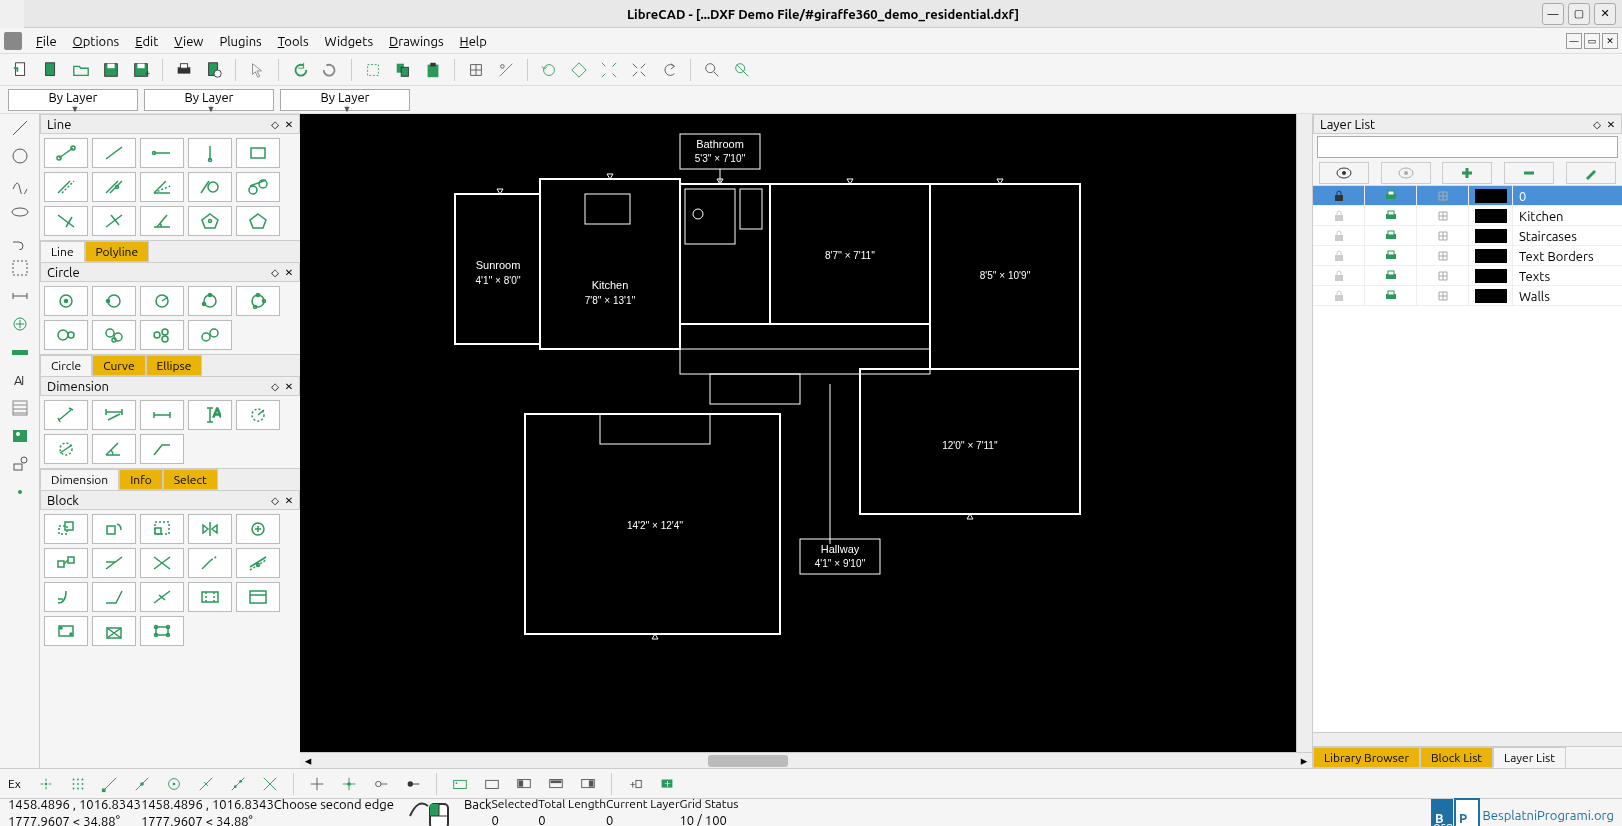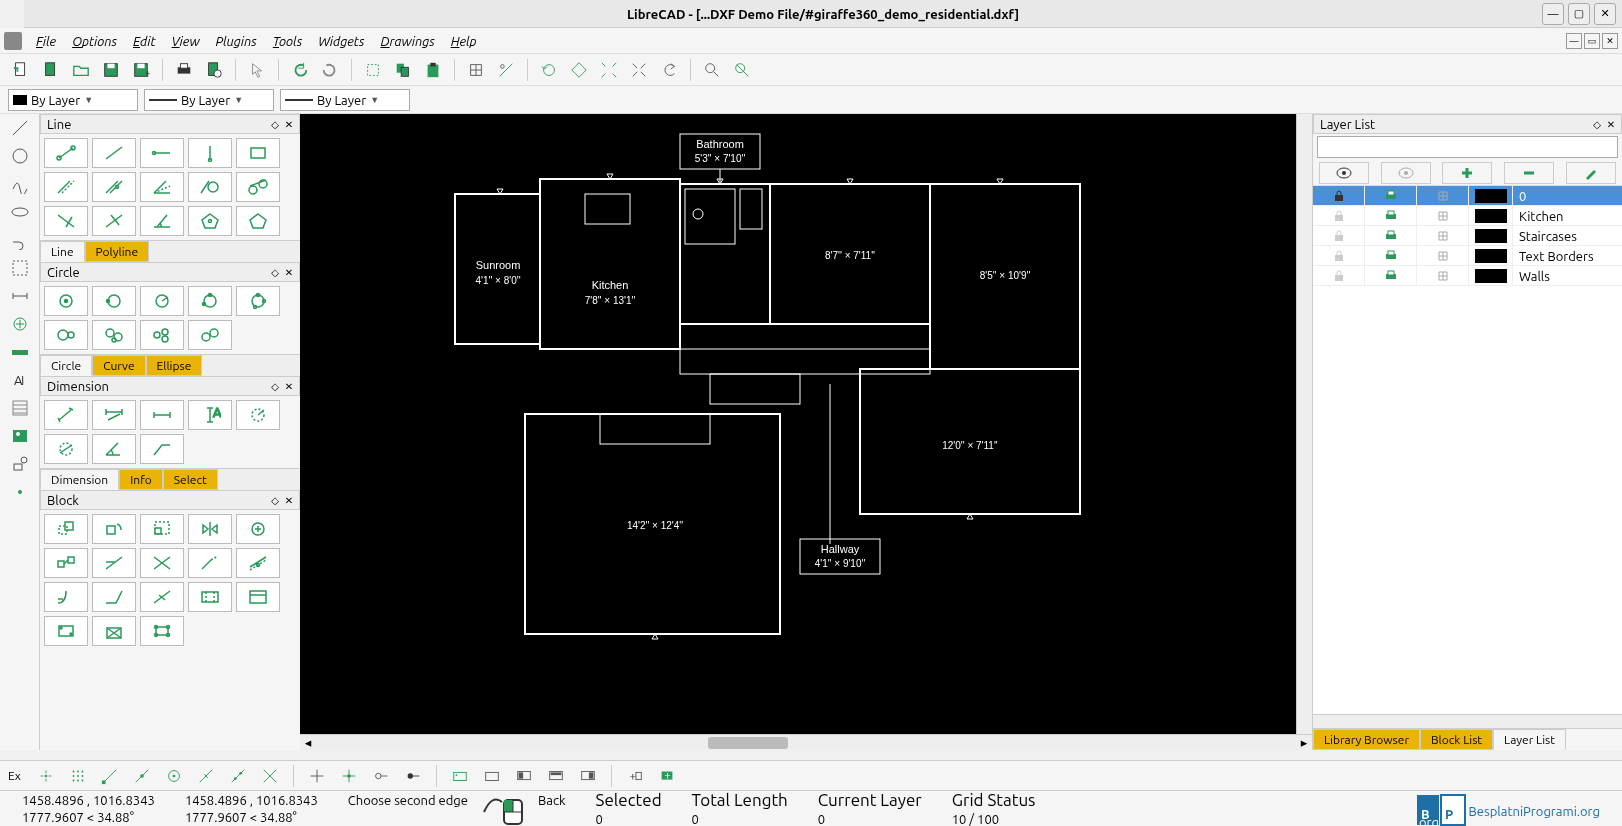--- a/index.html
+++ b/index.html
@@ -3,30 +3,30 @@
 <meta charset="utf-8">
 <style>
 * { margin: 0; padding: 0; box-sizing: border-box; font-family: "Ubuntu", "Segoe UI", sans-serif; font-size: 13px; }
 body { width: 1622px; height: 826px; background: #f0f0f0; display: flex; flex-direction: column; overflow: hidden; }
 .titlebar { height: 28px; background: #e8e8e8; display: flex; align-items: center; justify-content: center; position: relative; border-bottom: 1px solid #ccc; margin-left: 24px; }
 .titlebar-title { font-size: 13px; font-weight: bold; }
 .win-controls { position: absolute; right: 6px; display: flex; gap: 4px; }
 .win-btn { width: 22px; height: 22px; border: 1px solid #aaa; border-radius: 3px; background: #eee; display: flex; align-items: center; justify-content: center; cursor: pointer; font-size: 11px; }
 .menubar { height: 26px; background: #f5f5f5; display: flex; align-items: center; padding: 0 4px; border-bottom: 1px solid #ddd; }
 .cad-icon { width: 18px; height: 18px; background: #888; margin-right: 6px; border-radius: 2px; }
-.menu-item { padding: 2px 8px; cursor: pointer; font-style: italic; }
+.menu-item { padding: 2px 8px; cursor: pointer; }
 .menu-item u { text-decoration: underline; }
 .small-win { margin-left: auto; display: flex; gap: 2px; }
 .small-win span { width: 16px; height: 16px; border: 1px solid #999; display: flex; align-items: center; justify-content: center; font-size: 9px; cursor: pointer; }
 .toolbar-main { height: 32px; background: #f5f5f5; display: flex; align-items: center; padding: 2px 8px; gap: 4px; border-bottom: 1px solid #ddd; }
 .tb-btn { width: 26px; height: 26px; display: flex; align-items: center; justify-content: center; cursor: pointer; border-radius: 3px; }
 .tb-btn svg { width: 18px; height: 18px; }
 .tb-sep { width: 1px; height: 22px; background: #ccc; margin: 0 4px; }
 .dropdown-bar { height: 28px; background: #f5f5f5; display: flex; align-items: center; padding: 2px 8px; gap: 6px; border-bottom: 1px solid #ddd; }
-.combo { height: 22px; border: 1px solid #aaa; background: #fff; display: flex; align-items: center; padding: 0 4px 0 4px; cursor: pointer; }
+.combo { height: 22px; border: 1px solid #aaa; background: #fff; display: flex; align-items: center; padding: 0 4px 0 4px; cursor: pointer; flex-direction: column; }
 .combo .sw { width: 14px; height: 10px; background: #000; margin-right: 4px; }
 .combo .arr { margin-left: 4px; font-size: 9px; color: #555; }
 .c1 { width: 130px; }
 .c2 { width: 130px; }
 .c3 { width: 130px; }
 .dash { width: 28px; height: 2px; background: #333; margin-right: 4px; }
 .main-area { flex: 1; display: flex; overflow: hidden; }
 .left-rail { width: 40px; background: #f5f5f5; border-right: 1px solid #ccc; display: flex; flex-direction: column; align-items: center; padding-top: 4px; gap: 8px; }
 .left-rail svg { width: 20px; height: 20px; cursor: pointer; }
 .left-panels { width: 260px; background: #f5f5f5; display: flex; flex-direction: column; overflow: hidden; }
@@ -53,25 +53,25 @@
 .layer-btns div { width: 50px; height: 22px; border: 1px solid #ccc; display: flex; align-items: center; justify-content: center; cursor: pointer; }
 .layer-list { flex: 1; background: #fff; overflow-y: auto; }
 .layer-row { height: 20px; display: flex; align-items: center; border-bottom: 1px solid #eee; }
 .layer-row.sel { background: #4a90d9; color: #fff; }
 .layer-cell { width: 52px; display: flex; justify-content: center; align-items: center; border-right: 1px solid #eee; height: 100%; }
 .layer-sw { width: 32px; height: 14px; background: #000; }
 .layer-cell.sw-cell { width: 44px; }
 .layer-name { flex: 1; padding-left: 6px; }
 .right-tabs { display: flex; border-top: 1px solid #ccc; }
 .right-tabs .tab { flex: none; }
-.bottom-toolbar { height: 30px; background: #f5f5f5; border-top: 1px solid #ccc; display: flex; align-items: center; padding: 0 8px; gap: 6px; margin-top: 10px; }
+.bottom-toolbar { height: 30px; background: #f5f5f5; border-top: 1px solid #ccc; display: flex; align-items: center; padding: 0 8px; gap: 6px; }
 .ex-label { font-size: 12px; margin-right: 6px; }
-.statusbar { height: 36px; background: #f5f5f5; border-top: 1px solid #ccc; display: flex; align-items: center; padding: 0 22px; font-size: 12px; gap: 30px; }
+.statusbar { height: 28px; background: #f5f5f5; border-top: 1px solid #ccc; display: flex; align-items: center; padding: 0 8px; font-size: 12px; }
 .status-cell { display: flex; flex-direction: column; line-height: 1.3; }
-.status-label { font-size: 17px; }
+.status-label { font-size: 12px; }
 .logo { margin-left: auto; font-size: 26px; color: #1d6fa5; }
 .room-label { fill: #fff; font-size: 11px; font-family: sans-serif; text-anchor: middle; }
 .room-dim { fill: #fff; font-size: 10px; font-family: sans-serif; text-anchor: middle; }
 .wall { stroke: #fff; stroke-width: 2; fill: none; }
 .wall-thin { stroke: #fff; stroke-width: 1; fill: none; }
 .marker { stroke: #fff; stroke-width: 1; fill: none; }
 </style>
 </head>
 <body>
 
@@ -877,20 +877,43 @@
             </svg>
           </div>
           <div class="layer-cell">
             <svg width="12" height="12" viewBox="0 0 12 12">
               <path d="M2 2 h8 M2 6 h8 M2 10 h8 M2 2 v8 M6 2 v8 M10 2 v8" stroke="#aaa"></path>
             </svg>
           </div>
           <div class="layer-cell sw-cell">
             <div class="layer-sw" style="background:#000"></div>
           </div>
+          <div class="layer-name">Texts</div>
+        </div>
+        <div class="layer-row">
+          <div class="layer-cell">
+            <svg width="12" height="12" viewBox="0 0 12 12">
+              <rect x="2" y="5" width="8" height="6" fill="#ccc"></rect>
+              <path d="M4 5 v-2 a2 2 0 0 1 4 0 v2" stroke="#ccc" fill="none"></path>
+            </svg>
+          </div>
+          <div class="layer-cell">
+            <svg width="14" height="12" viewBox="0 0 14 12">
+              <rect x="2" y="4" width="10" height="5" fill="#2a9959"></rect>
+              <rect x="4" y="1" width="6" height="4" fill="#fff" stroke="#2a9959"></rect>
+            </svg>
+          </div>
+          <div class="layer-cell">
+            <svg width="12" height="12" viewBox="0 0 12 12">
+              <path d="M2 2 h8 M2 6 h8 M2 10 h8 M2 2 v8 M6 2 v8 M10 2 v8" stroke="#aaa"></path>
+            </svg>
+          </div>
+          <div class="layer-cell sw-cell">
+            <div class="layer-sw" style="background:#000"></div>
+          </div>
           <div class="layer-name">Walls</div>
         </div>
       </div>
     <div style="height:14px;background:#eee;border-top:1px solid #ccc"></div>
     <div class="right-tabs">
       <div class="tab">Library Browser</div>
       <div class="tab">Block List</div>
       <div class="tab active">Layer List</div>
     </div>
   </div>

